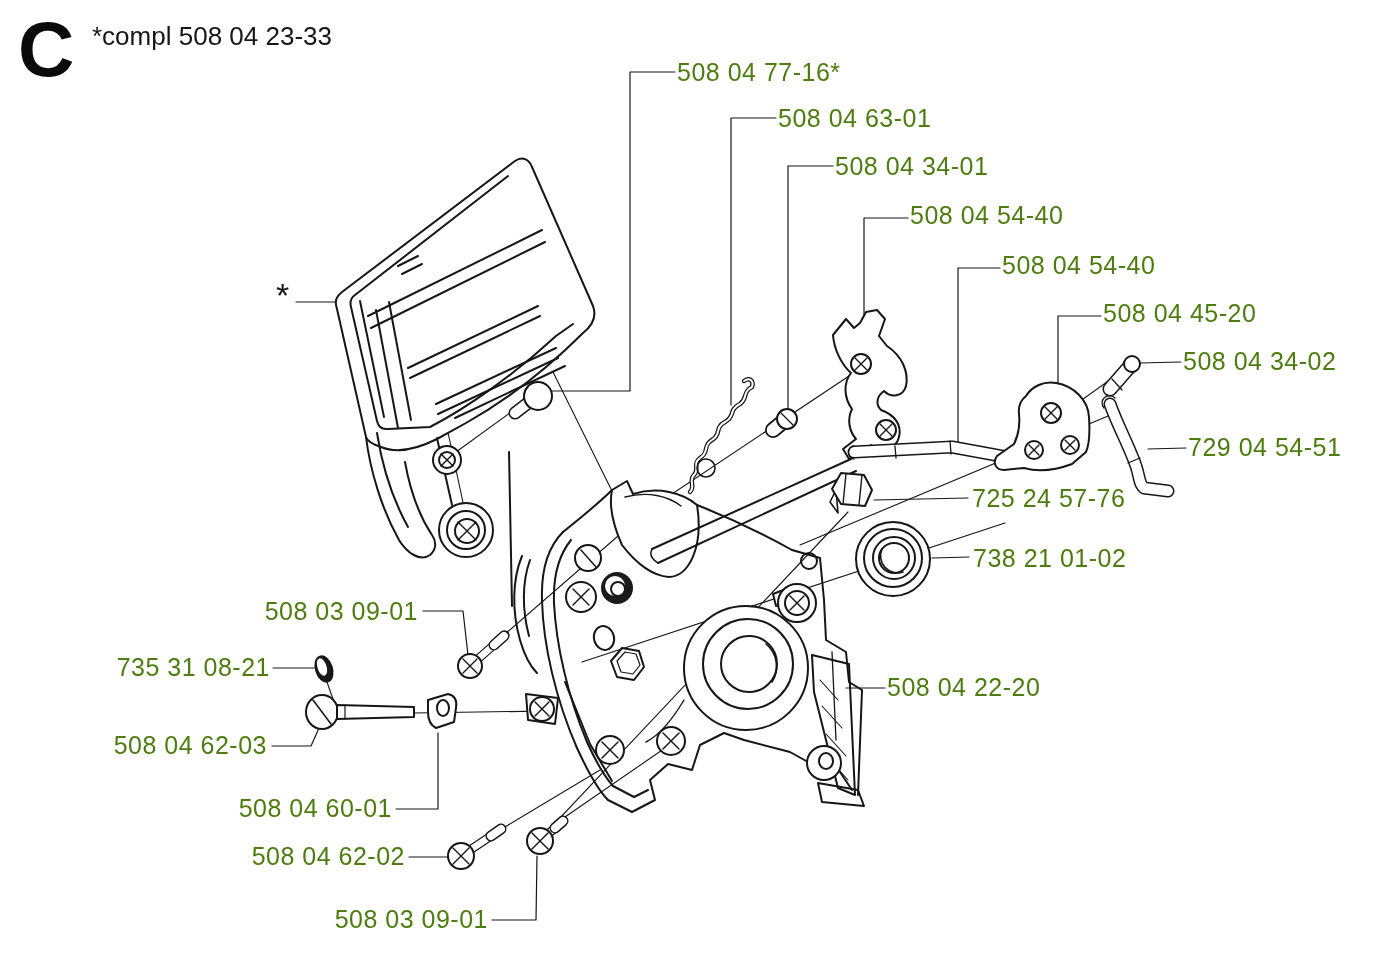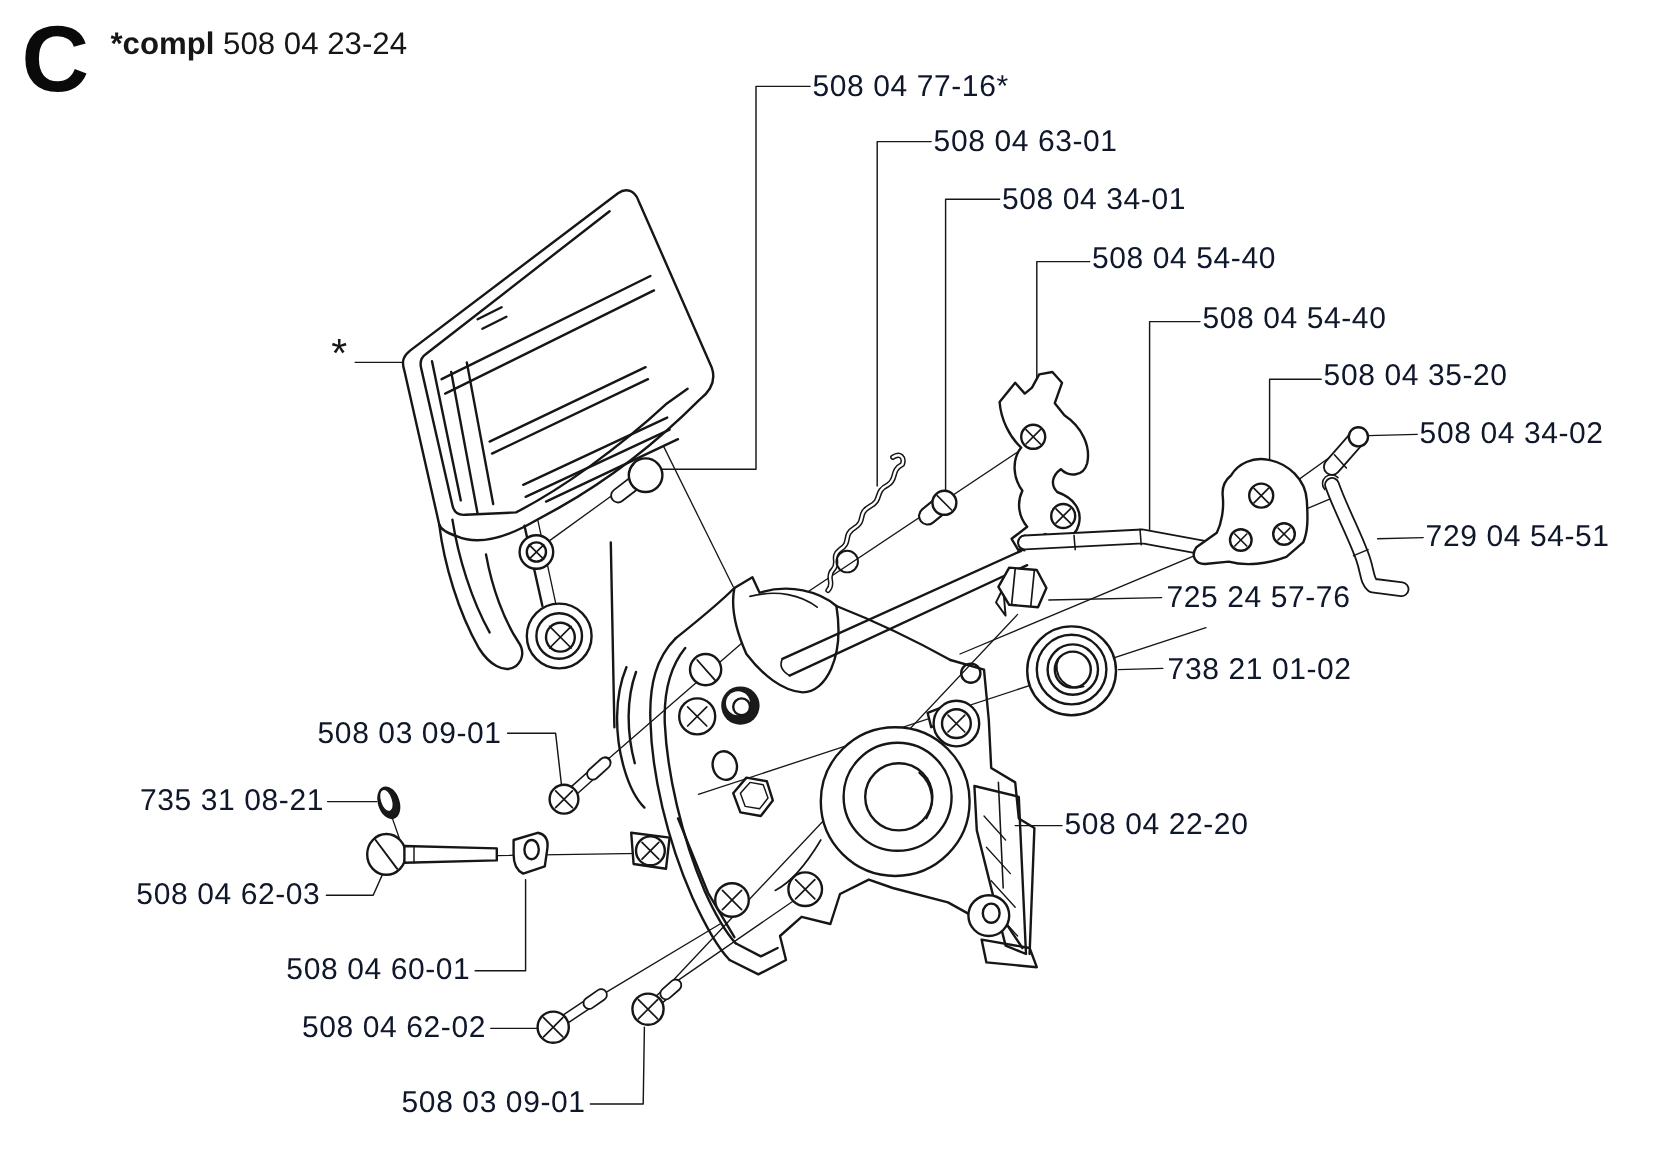--- a/index.html
+++ b/index.html
@@ -1,25 +1,25 @@
 <!DOCTYPE html>
 <html><head>
 <meta charset="utf-8">
 <style>
   html,body{margin:0;padding:0;background:#fff;}
   #stage{position:relative;width:1400px;height:964px;background:#fff;overflow:hidden;
          font-family:"Liberation Sans","DejaVu Sans",sans-serif;color:#161616;}
   #drawing{position:absolute;left:0;top:0;}
-  .lbl{position:absolute;font-size:25px;line-height:26px;white-space:nowrap;color:#0f172a;
+  .lbl{position:absolute;font-size:25px;line-height:26px;white-space:nowrap;color:#4d7c0f;
        letter-spacing:0.5px;}
   .lbl.r{text-align:right;}
   #section-letter{position:absolute;left:18px;top:10px;font-size:78px;line-height:78px;
        font-weight:bold;color:#0a0a0a;}
   #compl-line{position:absolute;left:92px;top:22px;font-size:26px;line-height:28px;}
-  #compl-line b{font-weight:bold;}
+  #compl-line b{font-weight:normal;}
   #fig-asterisk{position:absolute;left:276px;top:278px;font-size:34px;line-height:34px;}
   svg path, svg circle, svg ellipse, svg line, svg polyline, svg polygon{vector-effect:none;}
 </style>
 </head>
 <body>
 
 <div id="stage">
 
   <svg id="drawing" width="1400" height="964" viewBox="0 0 1400 964" fill="none" stroke="#161616" stroke-width="2" stroke-linecap="round" stroke-linejoin="round">
 
@@ -305,30 +305,30 @@
       <path d="M555,828 L563,821" stroke="#fff" stroke-width="8"></path>
       <circle cx="540" cy="841" r="13" fill="#fff"></circle>
       <line x1="532" y1="833" x2="548" y2="849" stroke-width="1.4"></line>
       <line x1="548" y1="833" x2="532" y2="849" stroke-width="1.4"></line>
     </g>
   </svg>
 
   <div id="section-letter">C</div>
   <div id="compl-line">
     <b>*compl</b>
-    <span>508 04 23-24</span>
+    <span>508 04 23-33</span>
   </div>
   <div id="fig-asterisk">*</div>
 
   <div class="lbl" style="left:677px;top:59px">508 04 77-16*</div>
   <div class="lbl" style="left:778px;top:105px">508 04 63-01</div>
   <div class="lbl" style="left:835px;top:153px">508 04 34-01</div>
   <div class="lbl" style="left:910px;top:202px">508 04 54-40</div>
   <div class="lbl" style="left:1002px;top:252px">508 04 54-40</div>
-  <div class="lbl" style="left:1103px;top:300px">508 04 35-20</div>
+  <div class="lbl" style="left:1103px;top:300px">508 04 45-20</div>
   <div class="lbl" style="left:1183px;top:348px">508 04 34-02</div>
   <div class="lbl" style="left:1188px;top:434px">729 04 54-51</div>
   <div class="lbl" style="left:972px;top:485px">725 24 57-76</div>
   <div class="lbl" style="left:973px;top:545px">738 21 01-02</div>
   <div class="lbl" style="left:887px;top:674px">508 04 22-20</div>
   <div class="lbl r" style="right:982px;top:598px">508 03 09-01</div>
   <div class="lbl r" style="right:1130px;top:654px">735 31 08-21</div>
   <div class="lbl r" style="right:1133px;top:732px">508 04 62-03</div>
   <div class="lbl r" style="right:1008px;top:795px">508 04 60-01</div>
   <div class="lbl r" style="right:995px;top:843px">508 04 62-02</div>

